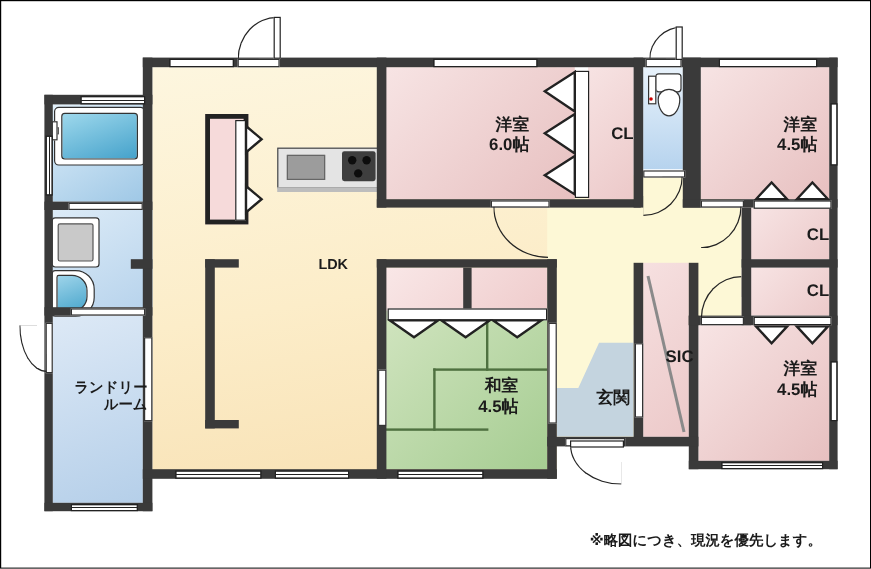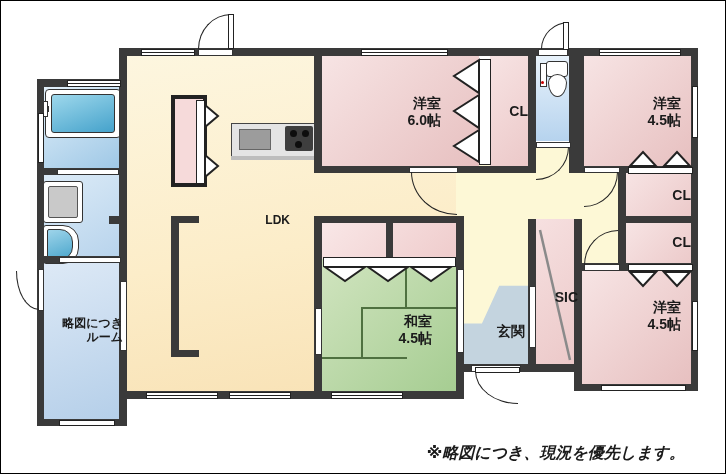--- a/index.html
+++ b/index.html
@@ -196,18 +196,18 @@
     <span>洋室</span><br>
     <span>4.5帖</span>
   </div>
   <div class="lbl" style="left:345px;top:312px;width:86px;font-size:14px;">
     <span>和室</span><br>
     <span>4.5帖</span>
   </div>
   <div class="lbl" style="left:466px;top:322px;width:58px;font-size:14px;">玄関</div>
   <div class="lbl" style="left:531px;top:288px;width:46px;font-size:14px;">SIC</div>
   <div class="lbl" style="left:38px;top:315px;width:84px;font-size:12px;">
-    <span>略図につき</span><br>
+    <span>ランドリー</span><br>
     <span>ルーム</span>
   </div>
 
-  <div class="lbl" style="left:0;top:442px;width:684px;font-size:16px;font-style:italic;">※略図につき、現況を優先します。</div>
+  <div class="lbl" style="left:0;top:442px;width:684px;font-size:12px;">※略図につき、現況を優先します。</div>
 </div>
 
 </body></html>

